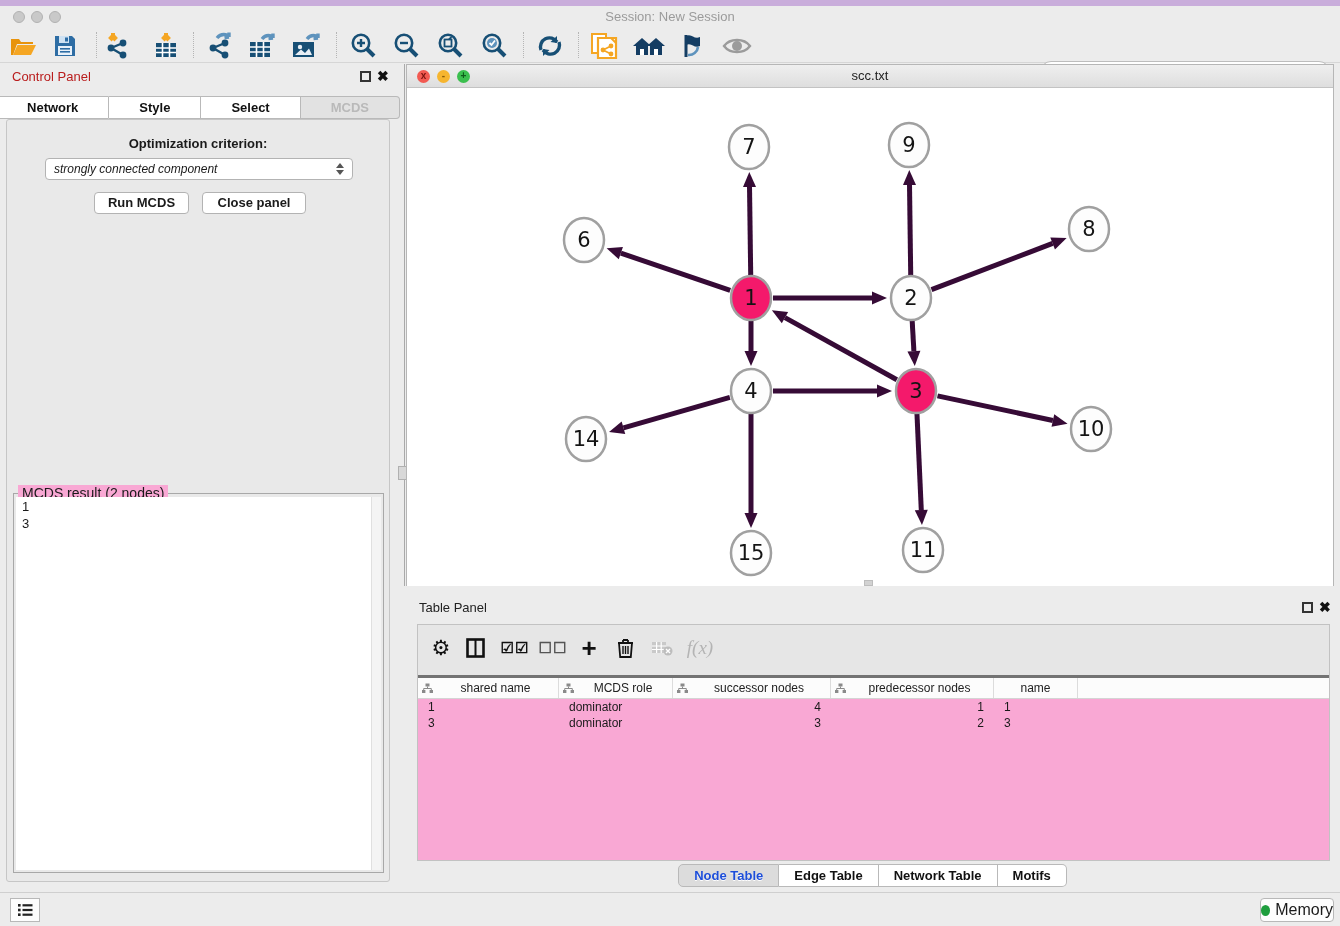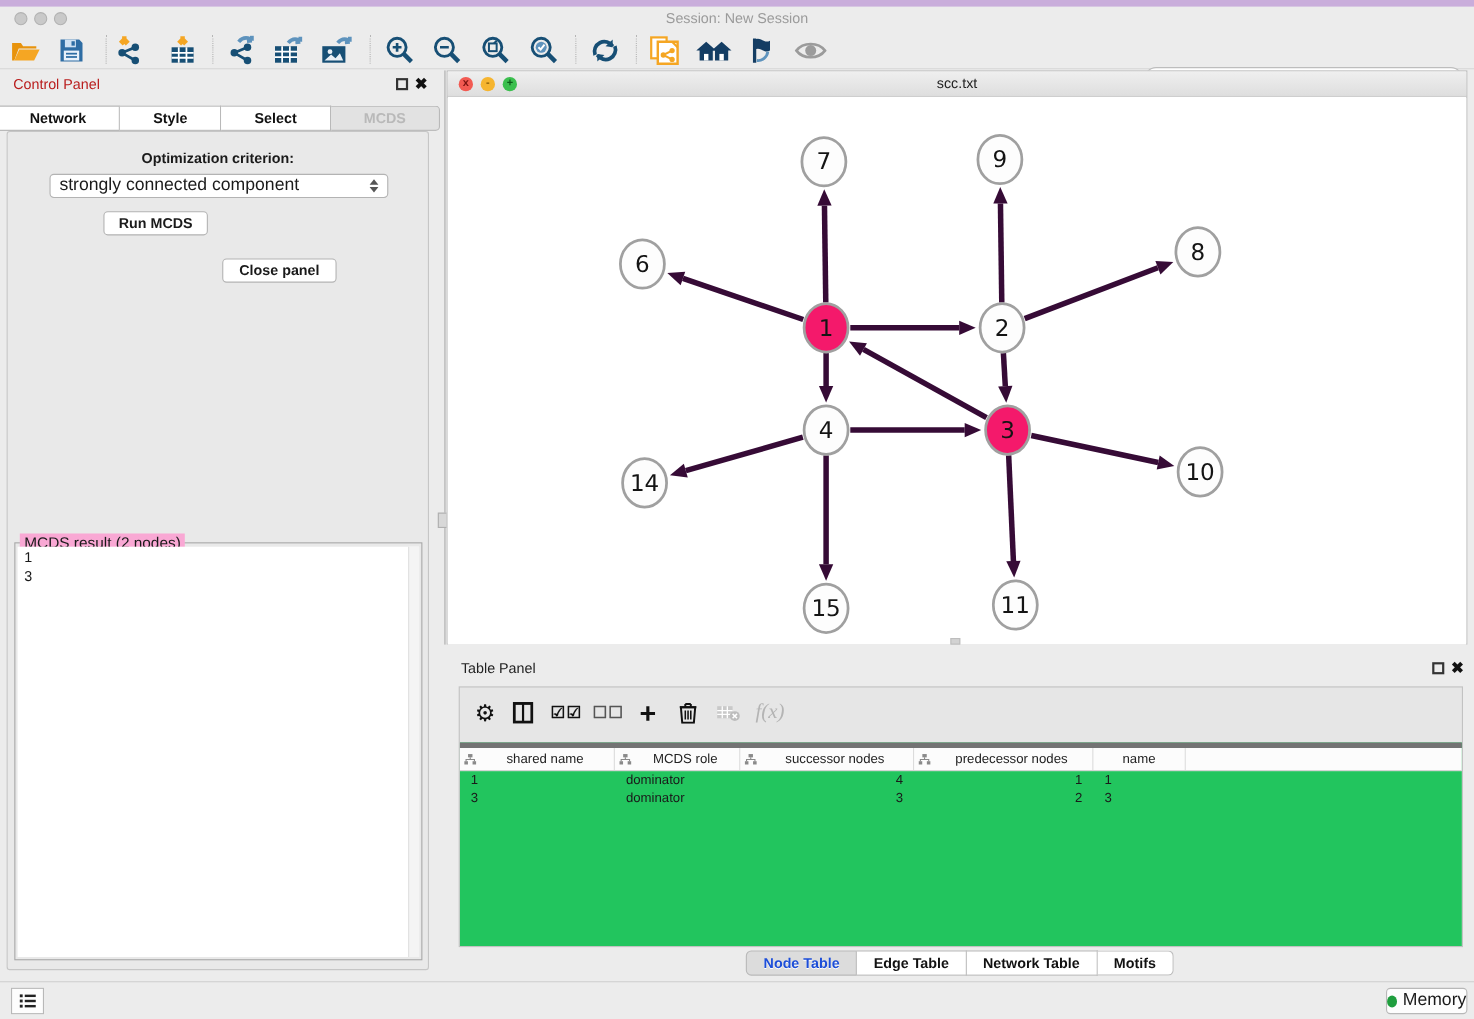--- a/index.html
+++ b/index.html
@@ -29,21 +29,21 @@
   .float-icon { width:11px; height:11px; border:2px solid #333; display:inline-block; }
   .close-glyph { font-size:14px; color:#111; font-weight:bold; line-height:11px; }
   #cp-tabs { left:0; top:96px; width:396px; height:23px; display:flex; justify-content:center; }
   .cp-tab { border:1px solid #b9b9b9; border-left-width:0; background:#fff; padding:0 30px; line-height:21px; font-weight:bold; font-size:13px; color:#111; }
   .cp-tab:first-child { border-left-width:1px; border-top-left-radius:4px; border-bottom-left-radius:4px; }
   .cp-tab:last-child { border-top-right-radius:4px; border-bottom-right-radius:4px; }
   .cp-tab.active { background:#e2e2e2; color:#b9b9b9; }
   #cp-body { left:6px; top:119px; width:384px; height:763px; background:#e9e9e9; border:1px solid #c6c6c6; border-radius:3px; }
   #opt-label { left:0; top:136px; width:396px; text-align:center; font-weight:bold; font-size:13px; }
   #opt-select { left:45px; top:158px; width:308px; height:22px; background:#fff; border:1px solid #b3b3b3; border-radius:4px; display:flex; align-items:center; padding:0 8px; }
-  #opt-select .val { flex:1; font-size:16px; }
+  #opt-select .val { flex:1; font-size:12px;font-style:italic; }
   .updown { display:flex; flex-direction:column; gap:2px; }
   .updown i { width:0; height:0; border-left:4px solid transparent; border-right:4px solid transparent; display:block; }
   .updown .up { border-bottom:5px solid #555; }
   .updown .dn { border-top:5px solid #555; }
   .cp-btn { position:absolute; top:192px; height:22px; background:#fff; border:1px solid #b3b3b3; border-radius:4px; font-weight:bold; font-size:13px; text-align:center; line-height:20px; }
   #mcds-fieldset { left:13px; top:493px; width:371px; height:380px; border:1px solid #a8a8a8; }
   #mcds-legend { position:absolute; left:4px; top:-9px; background:#f9a8d4; padding:0 4px; font-size:14px; }
   #mcds-text { position:absolute; left:2px; top:3px; right:2px; bottom:2px; background:#fff; padding:1px 6px; font-size:13px; line-height:17px; }
   #mcds-scroll { position:absolute; right:2px; top:3px; width:10px; bottom:2px; background:#f4f4f4; border-left:1px solid #e0e0e0; }
 
@@ -61,21 +61,21 @@
 
   
   #tp-header { left:405px; top:597px; width:935px; height:22px; }
   #tp-header .ttl { position:absolute; left:14px; top:3px; font-size:13px; color:#222; }
   #tp-inner { left:417px; top:624px; width:913px; height:237px; background:#e6e6e6; border:1px solid #c2c2c2; overflow:hidden; }
   .tp-icon { position:absolute; top:9px; height:28px; display:flex; align-items:center; justify-content:center; }
   .glyph-gear { font-size:21px; color:#111; }
   .glyph-check { font-size:15px; color:#111; letter-spacing:1px; font-weight:bold; }
   .glyph-plus { font-size:26px; font-weight:bold; color:#111; line-height:24px; }
   .glyph-fx { font-family:"Liberation Serif", serif; font-style:italic; font-size:19px; color:#b4b4b4; }
-  #tp-table { position:absolute; left:0; top:50px; right:0; bottom:0; background:#22c55e; border-top:5px solid #737373; }
+  #tp-table { position:absolute; left:0; top:50px; right:0; bottom:0; background:#f9a8d4; border-top:3px solid #737373; }
   #tp-head { display:flex; height:21px; background:#fcfcfc; border-bottom:1px solid #d4d4d4; }
   .th { display:flex; align-items:center; border-right:1px solid #dcdcdc; font-size:12px; color:#222; position:relative; }
   .th .lbl { flex:1; text-align:center; }
   .th svg { margin-left:4px; }
   .tr { display:flex; height:16px; font-size:12px; }
   .td { overflow:hidden; white-space:nowrap; }
 
   
   #bottom-tabs { left:0; top:864px; width:1745px; height:23px; display:flex; justify-content:center; left:405px; width:935px; }
   .bt-tab { border:1px solid #b9b9b9; border-left-width:0; background:#fff; padding:0 15px; line-height:21px; font-weight:bold; font-size:13px; color:#111; }
@@ -255,21 +255,21 @@
 <div id="cp-body" class="abs"></div>
 <div id="opt-label" class="abs">Optimization criterion:</div>
 <div id="opt-select" class="abs">
   <span class="val">strongly connected component</span>
   <span class="updown">
       <i class="up"></i>
       <i class="dn"></i>
     </span>
 </div>
 <div class="cp-btn abs" style="left:94px; width:95px;">Run MCDS</div>
-<div class="cp-btn abs" style="left:202px; width:104px;margin-top:43px;">Close panel</div>
+<div class="cp-btn abs" style="left:202px; width:104px;">Close panel</div>
 <div id="mcds-fieldset" class="abs">
   <span id="mcds-legend">MCDS result (2 nodes)</span>
   <div id="mcds-text">
       <div>1</div>
       <div>3</div>
     </div>
   <div id="mcds-scroll"></div>
 </div>
 
 <div id="v-split" class="abs"></div>

